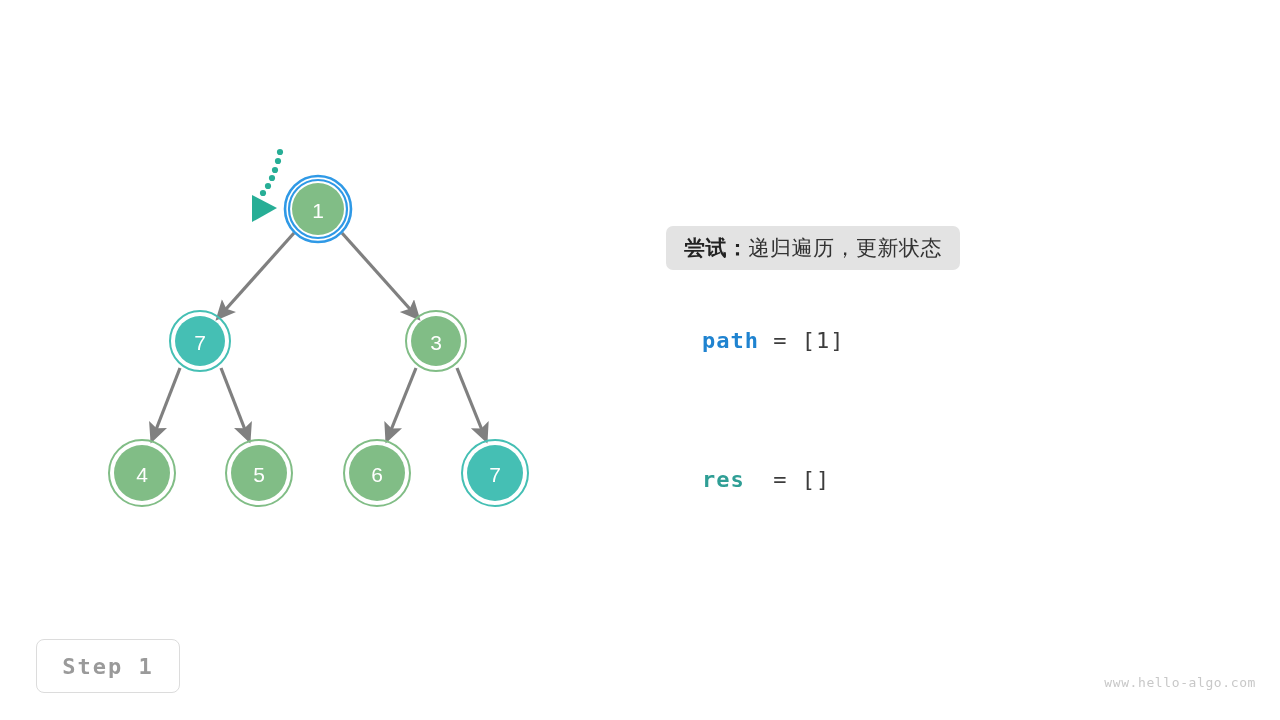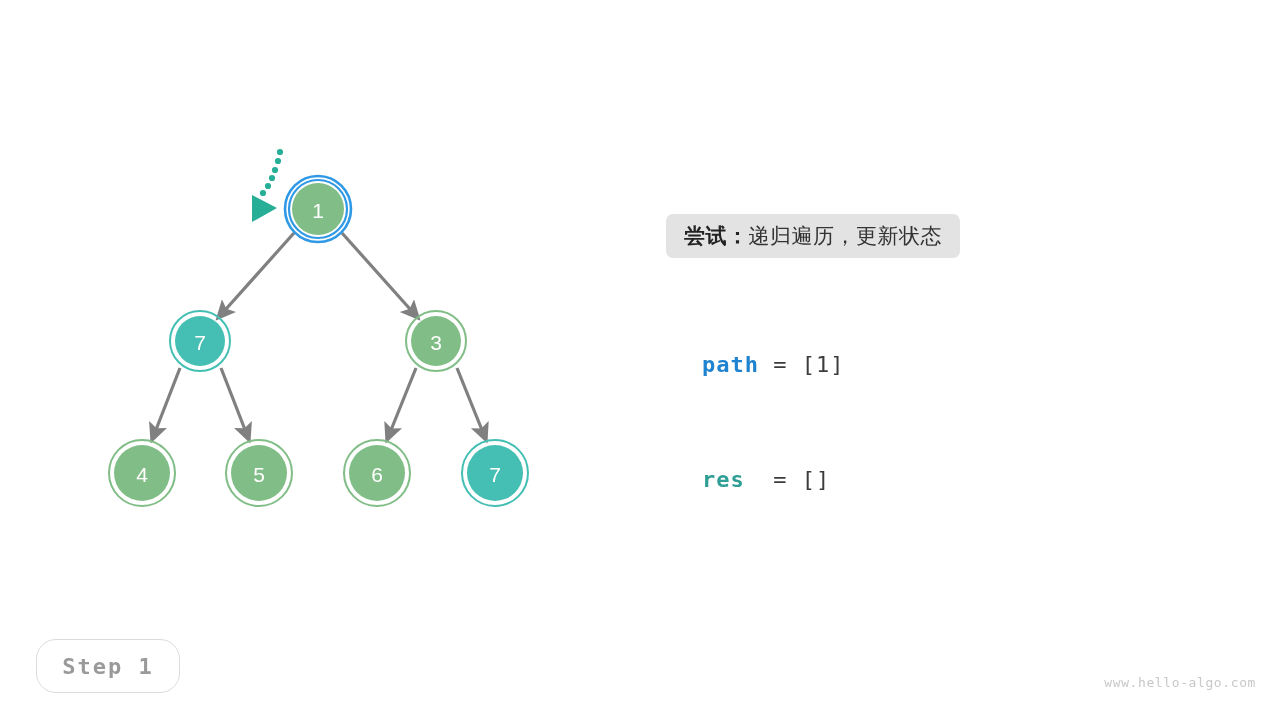--- a/index.html
+++ b/index.html
@@ -29,21 +29,21 @@
     font-size: 21px;
     fill: #ffffff;
     text-anchor: middle;
     dominant-baseline: central;
   }
 
   
   #panel {
     position: absolute;
     left: 684px;
-    top: 214px;
+    top: 226px;
     width: 560px;
   }
   .cn-line {
     font-family: "Liberation Sans", "DejaVu Sans", sans-serif;
     font-size: 21px;
     color: #333333;
     line-height: 42px;
     white-space: nowrap;
     letter-spacing: 0.5px;
   }
@@ -58,35 +58,35 @@
     padding: 1px 18px 1px 18px;
     margin-left: -18px;
   }
   .code-line {
     font-family: "DejaVu Sans Mono", "Liberation Mono", monospace;
     font-size: 22px;
     color: #3c3c3c;
     white-space: pre;
     letter-spacing: 1px;
   }
-  #path-row { position: absolute; left: 702px; top: 328px; margin-top: 24px; }
+  #path-row { position: absolute; left: 702px; top: 328px; }
   #res-row  { position: absolute; left: 702px; top: 446px; margin-top: 21px; }
   .var-path { color: #1f83d0; font-weight: bold; }
   .var-res  { color: #2f9e95; font-weight: bold; }
 
   
   #step-badge {
     position: absolute;
     left: 36px;
     top: 639px;
     width: 144px;
     height: 54px;
     box-sizing: border-box;
     border: 1.5px solid #dcdcdc;
-    border-radius: 20px;
+    border-radius: 8px;
     background: #ffffff;
     display: flex;
     align-items: center;
     justify-content: center;
   }
   #step-badge span {
     font-family: "DejaVu Sans Mono", "Liberation Mono", monospace;
     font-size: 22px;
     font-weight: bold;
     color: #9a9a9a;

